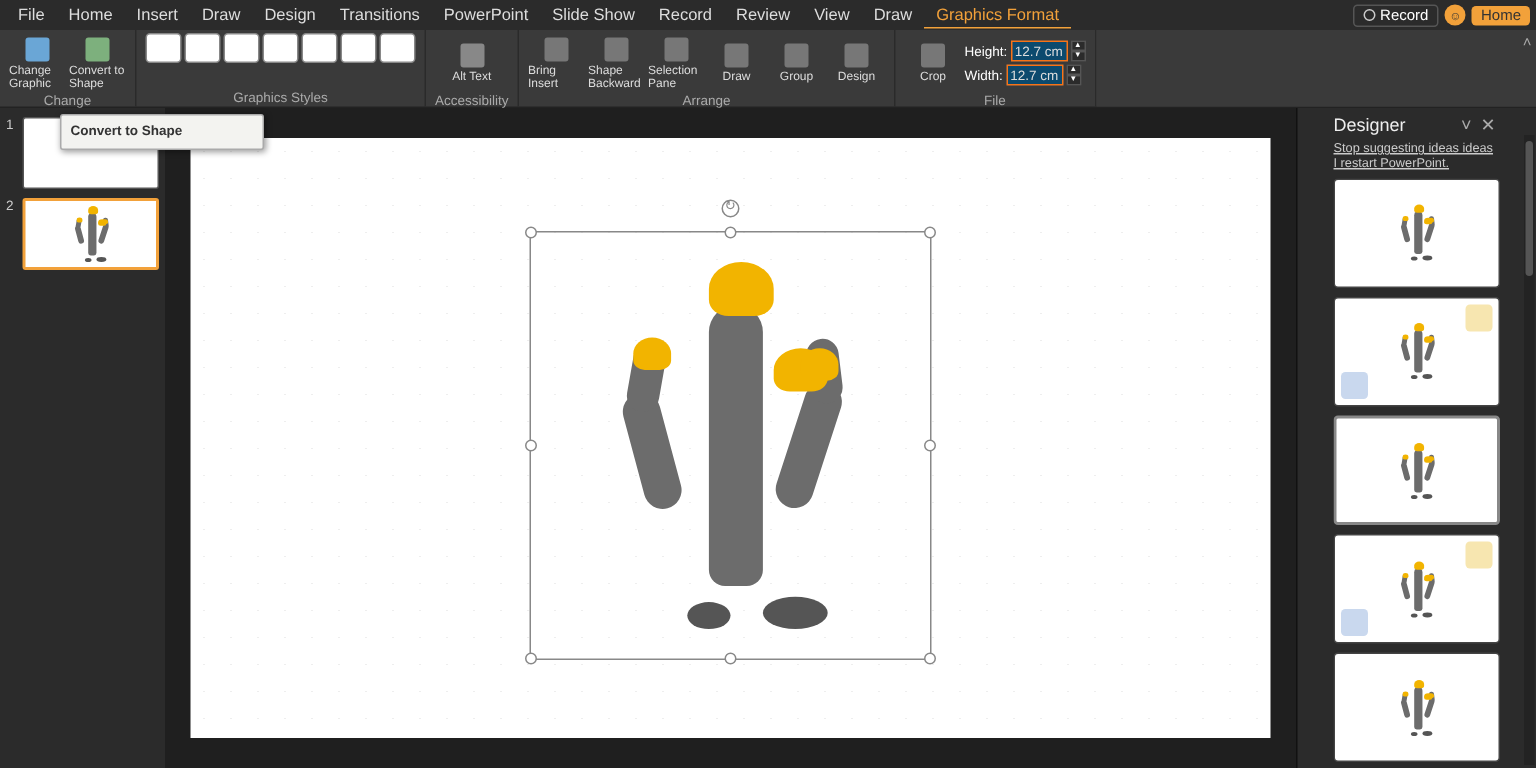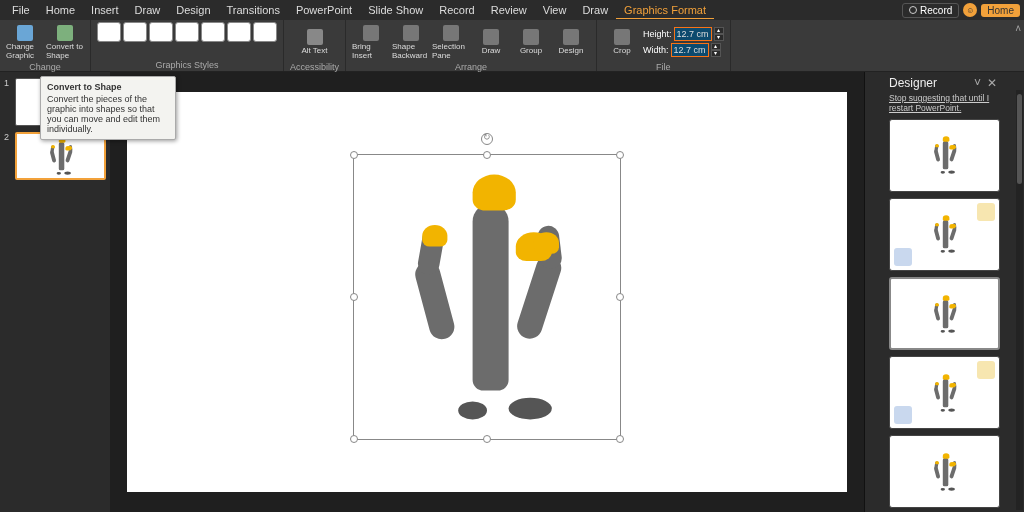--- a/index.html
+++ b/index.html
@@ -248,21 +248,21 @@
           </div>
       </div>
     </div>
   </div>
 
   <div class="designer">
     <div class="hdr">
         <span>Designer</span>
         <span><span class="cl">˅</span><span class="cl">✕</span></span>
       </div>
-    <span class="stop">Stop suggesting that until I restart PowerPoint.</span>
+    <span class="stop">Stop suggesting ideas ideas I restart PowerPoint.</span>
     <div class="d-list">
       <div class="d-item">
           <div class="cactus mini">
             <div class="trunk"></div>
             <div class="arm-l"></div>
             <div class="arm-r"></div>
             <div class="fl a"></div>
             <div class="fl b"></div>
             <div class="fl c"></div>
             <div class="fl d"></div>
@@ -326,14 +326,13 @@
         </div>
     </div>
     <div class="sb">
         <div class="th"></div>
       </div>
   </div>
 </div>
 
 <div class="tooltip">
   <div class="tt-title">Convert to Shape</div>
-  <div>Convert the pieces of the graphic into shapes so that you can move and edit them individually.</div>
 </div>
 
 </body></html>

